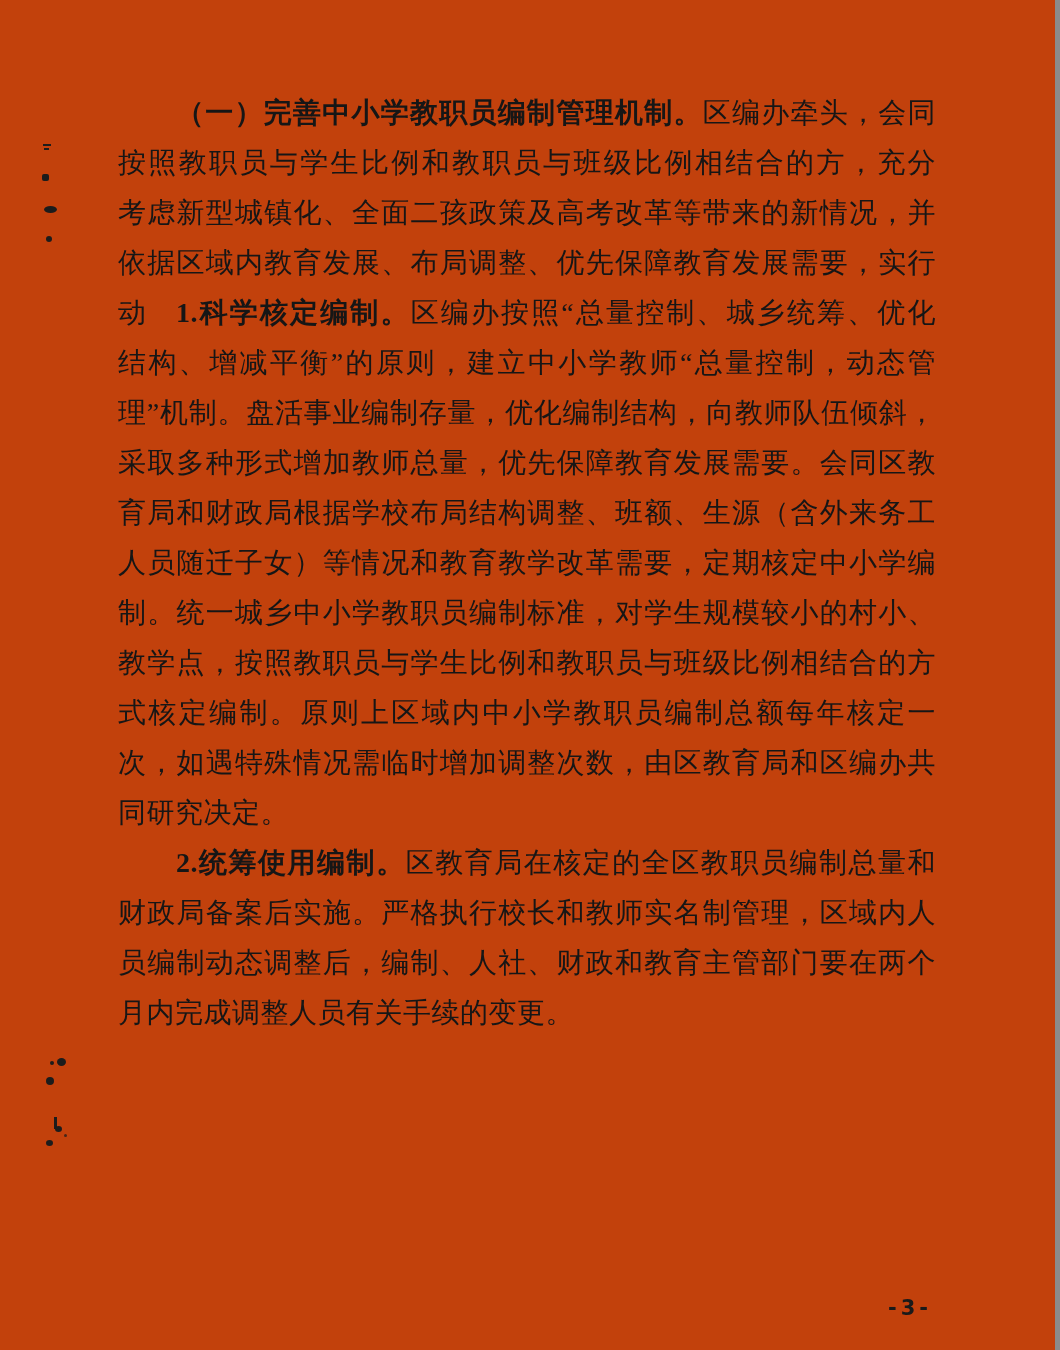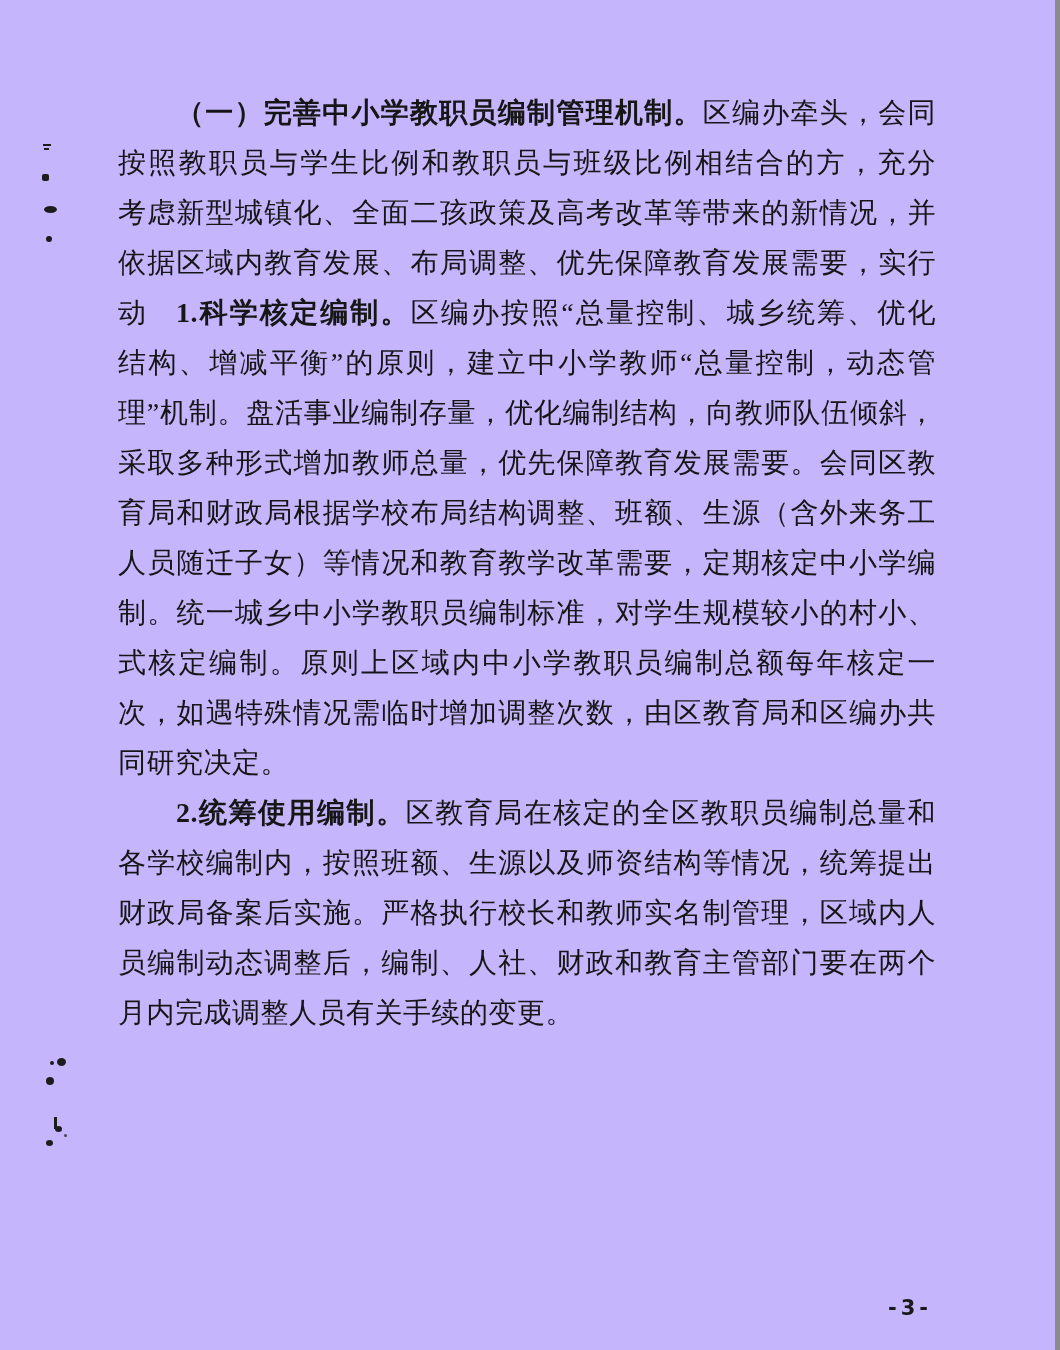--- a/index.html
+++ b/index.html
@@ -11,21 +11,21 @@
     height: 1350px;
     background: #ffffff;
     position: relative;
     overflow: hidden;
     font-family: "Liberation Serif", "DejaVu Serif", serif;
     color: #161616;
   }
   .page {
     position: absolute;
     inset: 0;
-    background: #c4b5fd;
+    background: #c2410c;
   }
   .edge-strip {
     position: absolute;
     top: 0;
     right: 0;
     width: 5px;
     height: 1350px;
     background: #8b8b8b;
   }
   .text-block {
@@ -79,25 +79,25 @@
     <div class="line">按照教职员与学生比例和教职员与班级比例相结合的方，充分</div>
     <div class="line">考虑新型城镇化、全面二孩政策及高考改革等带来的新情况，并</div>
     <div class="line">依据区域内教育发展、布局调整、优先保障教育发展需要，实行动</div>
     <div class="line indent"><span class="b">1.科学核定编制。</span><span>区编办按照“总量控制、城乡统筹、优化</span></div>
     <div class="line">结构、增减平衡”的原则，建立中小学教师“总量控制，动态管</div>
     <div class="line">理”机制。盘活事业编制存量，优化编制结构，向教师队伍倾斜，</div>
     <div class="line">采取多种形式增加教师总量，优先保障教育发展需要。会同区教</div>
     <div class="line">育局和财政局根据学校布局结构调整、班额、生源（含外来务工</div>
     <div class="line">人员随迁子女）等情况和教育教学改革需要，定期核定中小学编</div>
     <div class="line">制。统一城乡中小学教职员编制标准，对学生规模较小的村小、</div>
+    <div class="line">教学点，按照教职员与学生比例和教职员与班级比例相结合的方</div>
     <div class="line">式核定编制。原则上区域内中小学教职员编制总额每年核定一</div>
     <div class="line">次，如遇特殊情况需临时增加调整次数，由区教育局和区编办共</div>
     <div class="line end">同研究决定。</div>
     <div class="line indent"><span class="b">2.统筹使用编制。</span><span>区教育局在核定的全区教职员编制总量和</span></div>
-    <div class="line">各学校编制内，按照班额、生源以及师资结构等情况，统筹提出</div>
     <div class="line">财政局备案后实施。严格执行校长和教师实名制管理，区域内人</div>
     <div class="line">员编制动态调整后，编制、人社、财政和教育主管部门要在两个</div>
     <div class="line end">月内完成调整人员有关手续的变更。</div>
   </div>
 
   <div class="page-number">-3-</div>
 
   <div class="speck" style="left:43px; top:144px; width:8px; height:2px;"></div>
   <div class="speck" style="left:44px; top:148px; width:5px; height:2px;"></div>
   <div class="speck" style="left:42px; top:174px; width:7px; height:7px; border-radius:2px;"></div>

